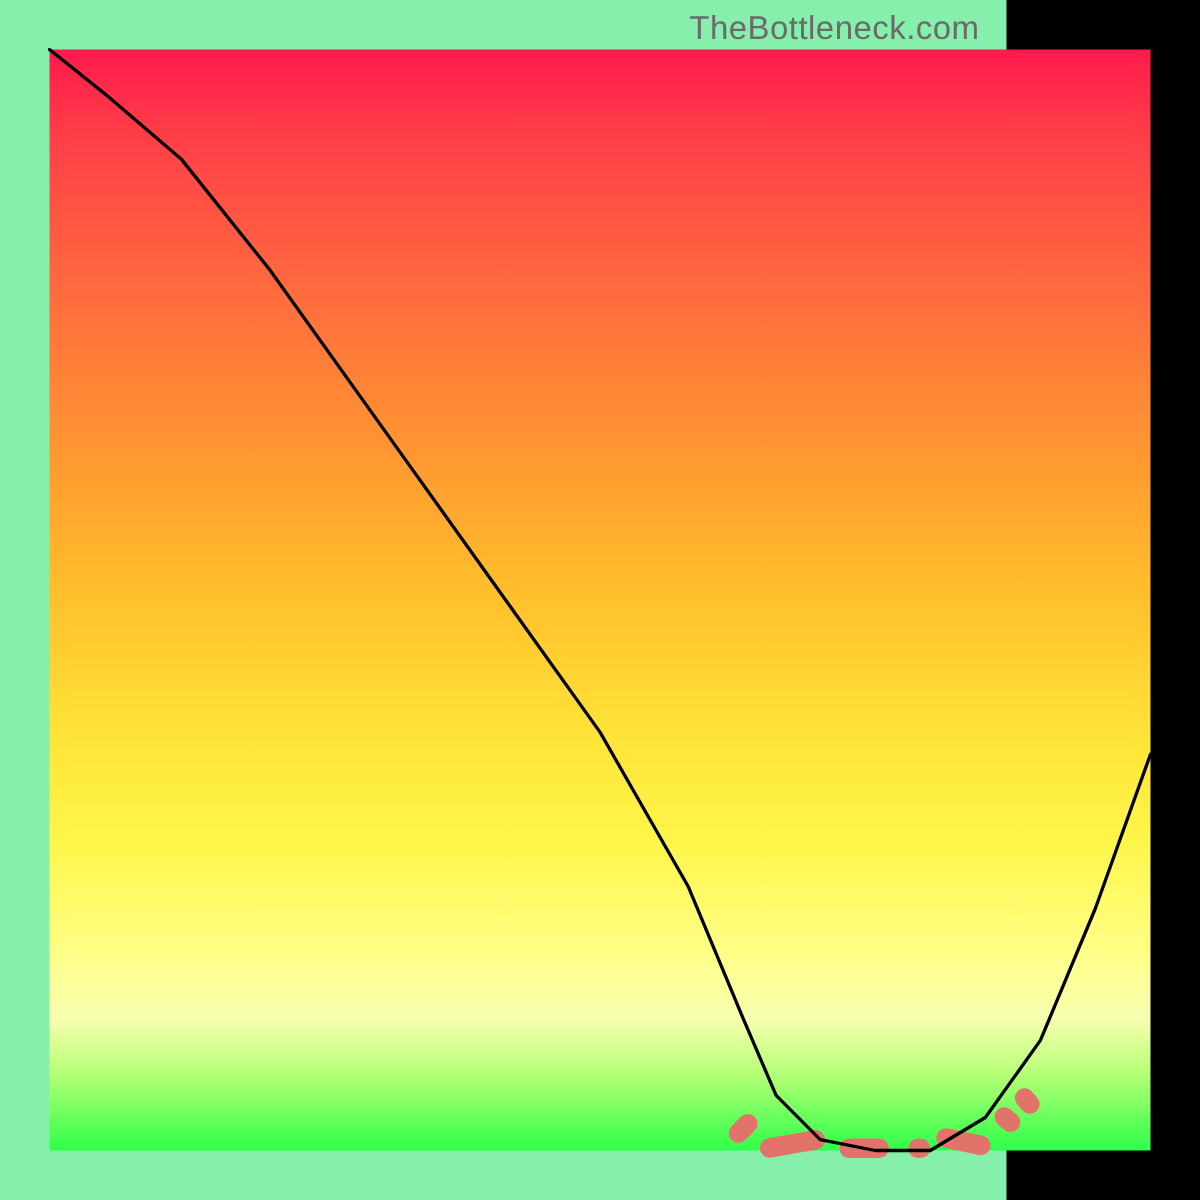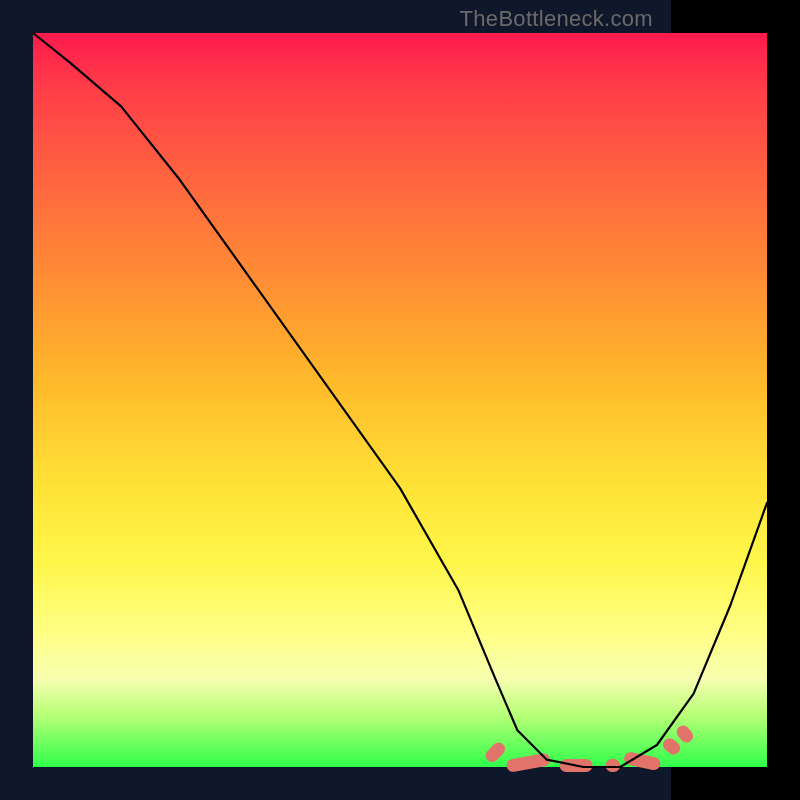--- a/index.html
+++ b/index.html
@@ -10,21 +10,21 @@
     background: #000;
     overflow: hidden;
     font-family: Arial, Helvetica, sans-serif;
   }
   .frame {
     position: absolute;
     left: 0;
     top: 0;
     width: 671px;
     height: 800px;
-    background: #0f172a;
+    background: #86efac;
   }
   .plot-area {
     position: absolute;
     left: 33px;
     top: 33px;
     width: 734px;
     height: 734px;
     
     background: linear-gradient(
       to bottom,

